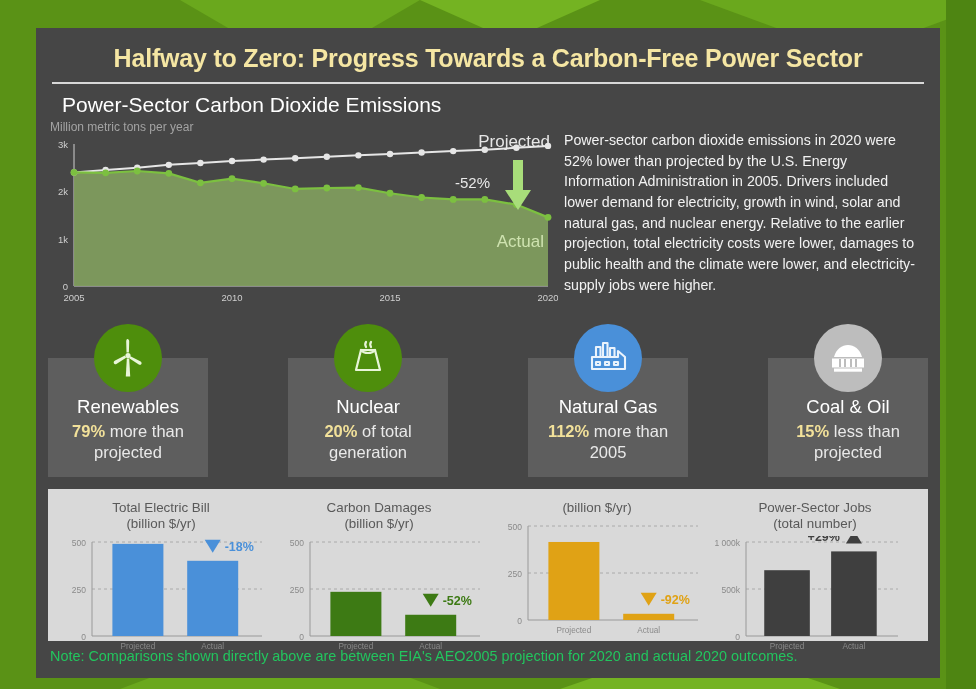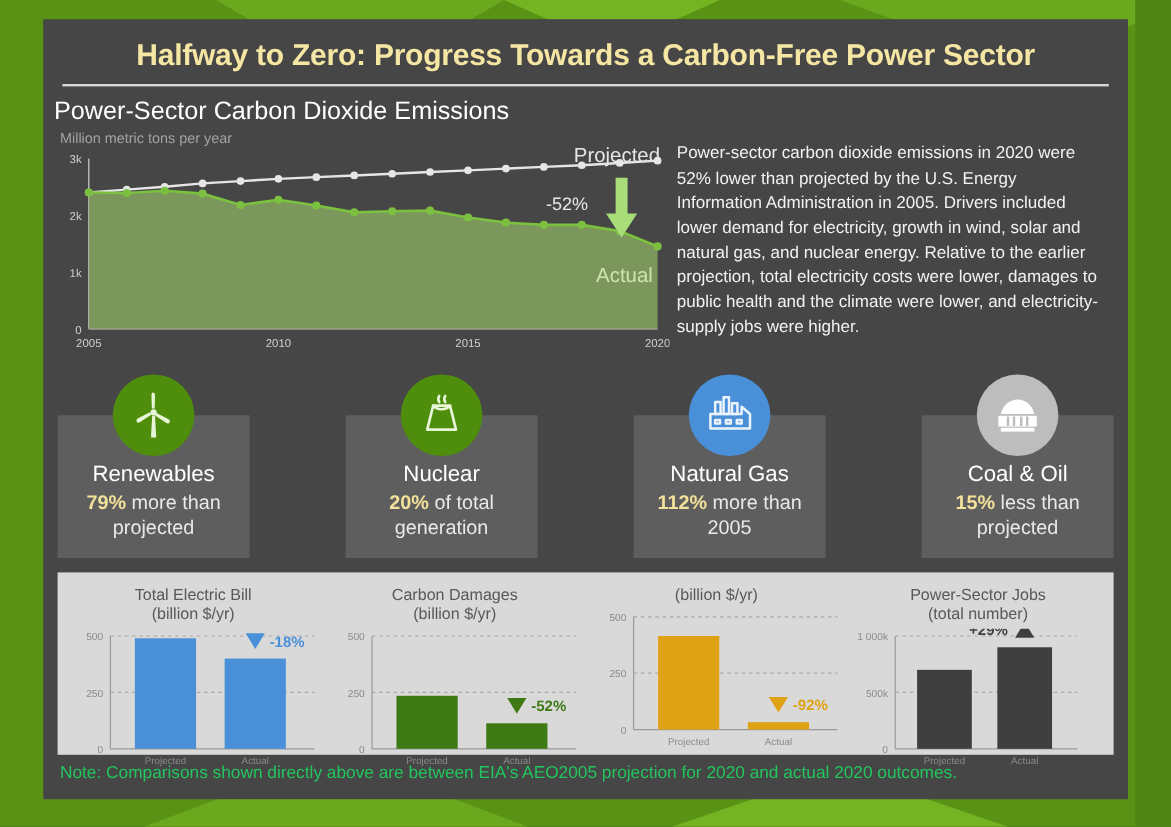--- a/index.html
+++ b/index.html
@@ -26,21 +26,21 @@
   .bg-d { bottom:0; left:120px; width:0; height:0;
           border-left:160px solid transparent; border-right:160px solid transparent;
           border-bottom:60px solid #6aa81d; }
   .bg-e { bottom:0; left:560px; width:0; height:0;
           border-left:140px solid transparent; border-right:140px solid transparent;
           border-bottom:48px solid #74b322; }
   .bg-f { bottom:0; right:0; width:30px; height:689px; background:#4e8512; }
 
   .panel {
     position: absolute;
-    left: 36px; top: 16px;
+    left: 36px; top: 28px;
     width: 904px; height: 650px;
     background: #464646;
     z-index: 2;
   }
 
   
   .title {
     color: #f5e6a3;
     font-size: 25px;
     font-weight: bold;
@@ -49,21 +49,21 @@
     letter-spacing: -0.2px;
   }
   .title-rule {
     height: 2px; background: #d8d8d8;
     margin: 9px 16px 0 16px;
   }
 
   .subtitle {
     color: #ffffff;
     font-size: 21px;
-    padding: 9px 0 0 9px;
+    padding: 9px 0 0 26px;
   }
 
   
   .top-row { display: flex; padding: 3px 0 0 0; }
   .chart-col { width: 520px; position: relative; }
   .chart-units {
     color: #a3a3a3; font-size: 12px; padding-left: 14px; padding-bottom: 2px;
   }
   .linechart-wrap { position: relative; width: 512px; height: 178px; margin-left: 10px; }
   .linechart-wrap svg { display:block; }

